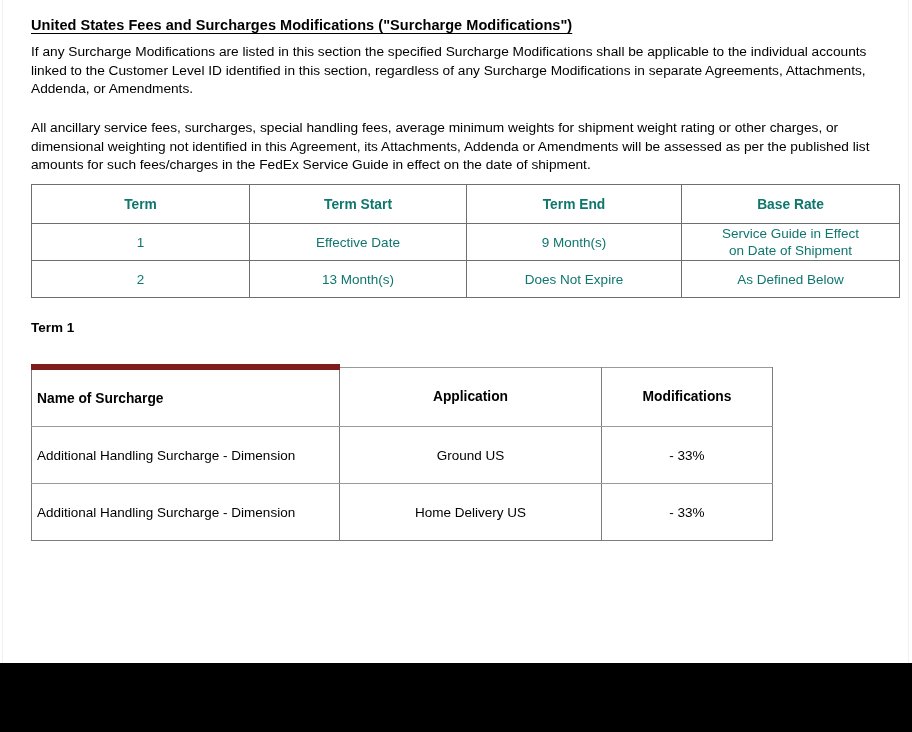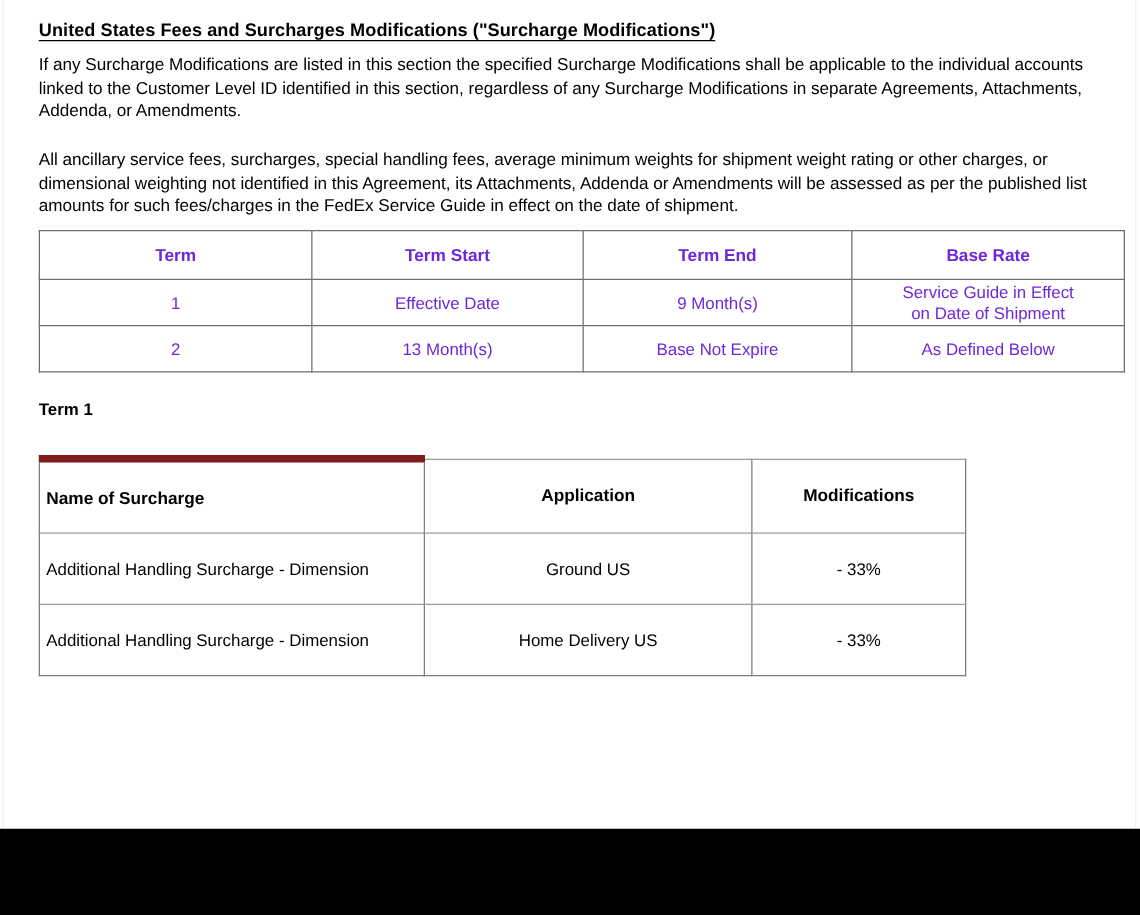--- a/index.html
+++ b/index.html
@@ -101,21 +101,21 @@
     border-collapse: collapse;
     table-layout: fixed;
     font-size: 13.5px;
   }
   table.term-table th,
   table.term-table td {
     border: 1px solid #6e6e6e;
     text-align: center;
     vertical-align: middle;
     padding: 0;
-    color: #6d28d9;
+    color: #0f766e;
   }
   table.term-table th {
     font-weight: bold;
     height: 38px;
     font-size: 13.8px;
   }
   table.term-table td {
     font-weight: normal;
     height: 36px;
     line-height: 17px;
@@ -218,21 +218,21 @@
           <td>Effective Date</td>
           <td>9 Month(s)</td>
           <td class="tall">
             <div>Service Guide in Effect</div>
             <div>on Date of Shipment</div>
           </td>
         </tr>
         <tr>
           <td>2</td>
           <td>13 Month(s)</td>
-          <td>Base Not Expire</td>
+          <td>Does Not Expire</td>
           <td>As Defined Below</td>
         </tr>
       </tbody>
     </table>
 
     <p class="term1-label">Term 1</p>
 
     <table class="surcharge-table">
       <tbody>
         <tr>

